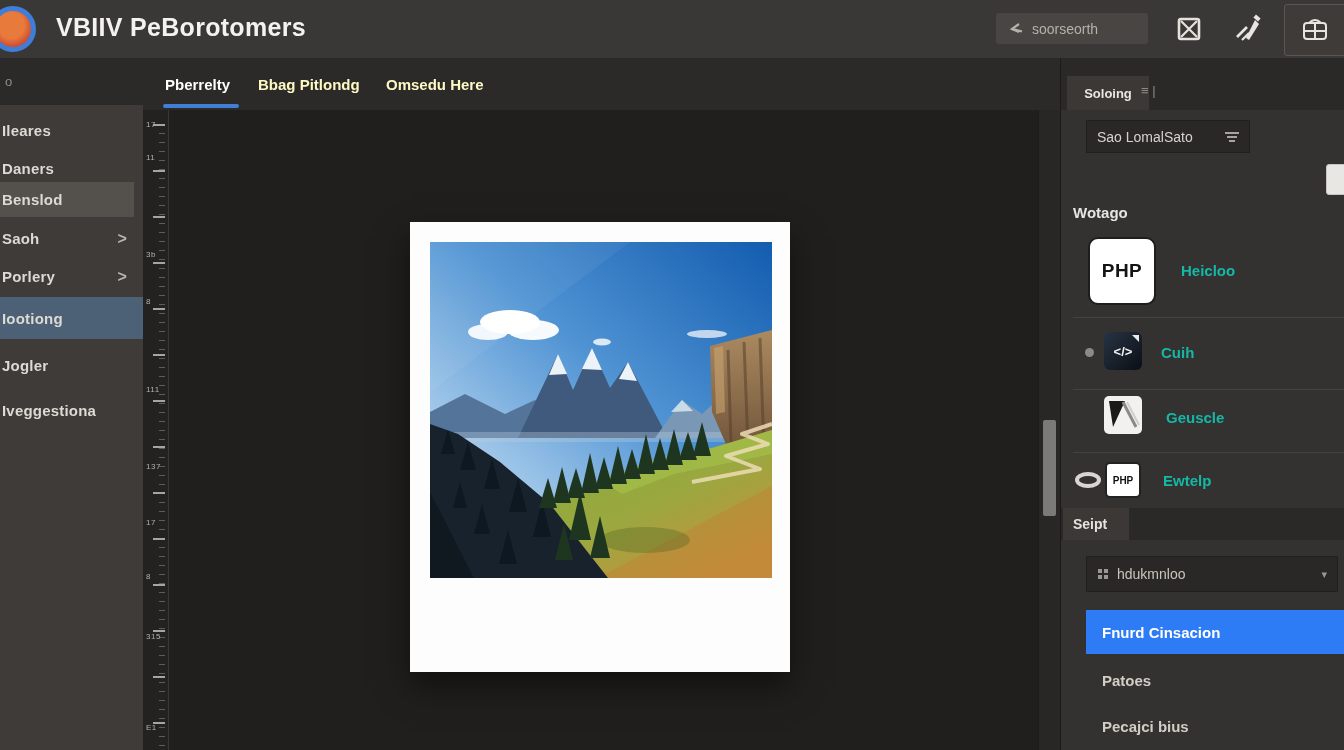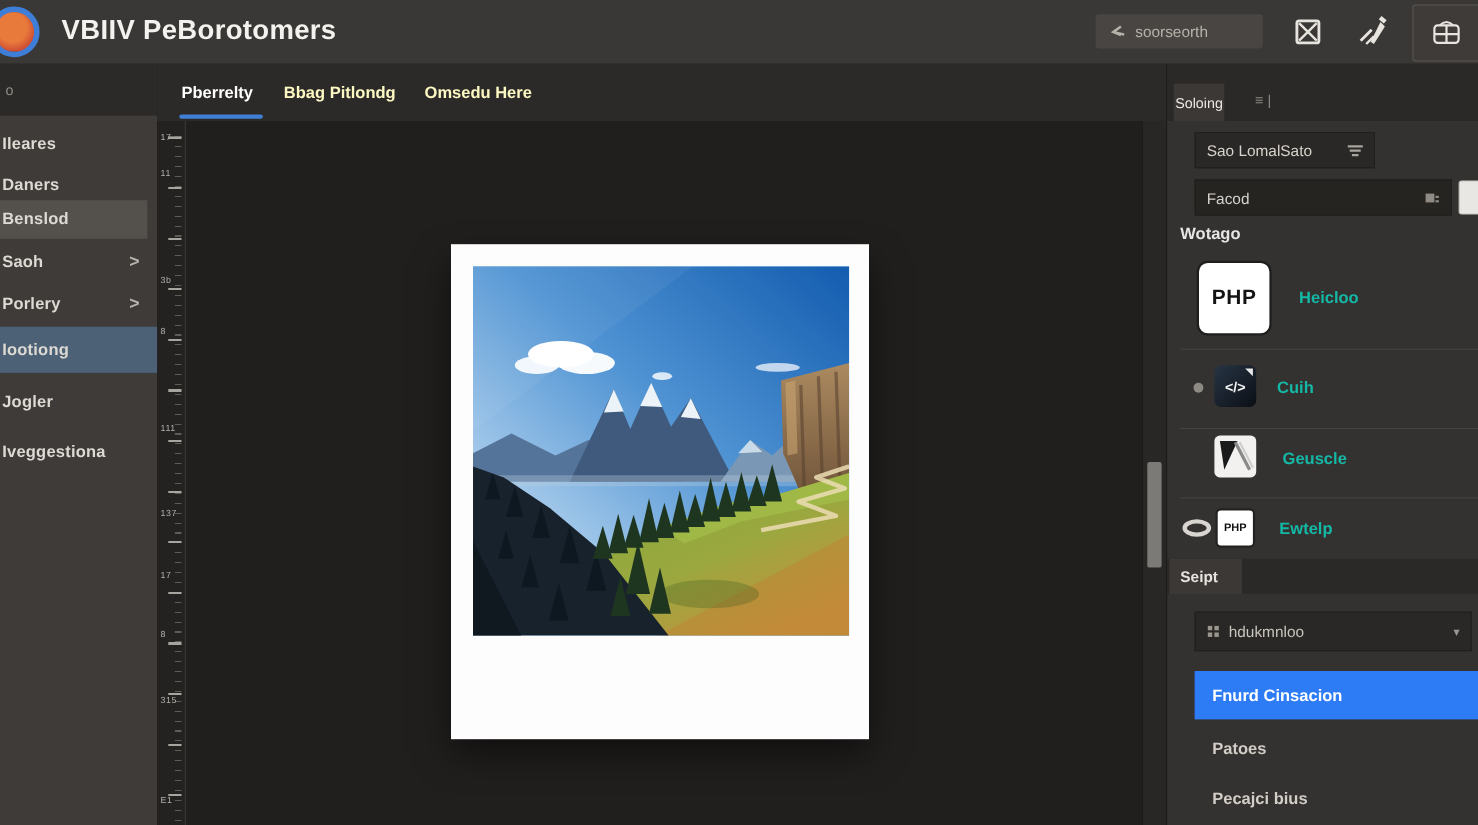--- a/index.html
+++ b/index.html
@@ -56,22 +56,22 @@
   #rl-5{top:352px;}#rl-6{top:408px;}#rl-7{top:462px;}#rl-8{top:522px;}#rl-9{top:613px;}
   #polaroid{position:absolute;left:267px;top:112px;width:380px;height:450px;background:#fdfdfd;
             box-shadow:0 14px 30px rgba(0,0,0,.5);}
   #photo{position:absolute;left:20px;top:20px;width:342px;height:336px;overflow:hidden;background:#9cc4e8;}
   #scroll-track{position:absolute;left:895px;top:0;width:22px;height:640px;background:#282725;border-left:1px solid #1d1c1a;}
   #scroll-thumb{position:absolute;left:4px;top:310px;width:13px;height:96px;background:#7c7a77;border-radius:2px;}
 
   
   #panel{position:absolute;left:1060px;top:58px;width:284px;height:692px;background:#343230;border-left:1px solid #1c1b19;}
   #panel-strip1{position:absolute;left:0;top:0;width:284px;height:52px;background:#2a2927;}
-  #panel-tab{position:absolute;left:6px;top:18px;width:46px;height:34px;background:#3b3835;color:#eae7e2;
-             font-size:13px;font-weight:400;display:flex;align-items:center;justify-content:center;}
+  #panel-tab{position:absolute;left:6px;top:18px;width:82px;height:34px;background:#3b3835;color:#eae7e2;
+             font-size:13px;font-weight:700;display:flex;align-items:center;justify-content:center;}
   #panel-tab2{position:absolute;left:80px;top:25px;color:#8f8c86;font-size:13px;}
   .panel-field{position:absolute;background:#292826;border:1px solid #211f1e;display:flex;align-items:center;
                color:#d7d2cb;font-size:14px;box-sizing:border-box;padding:0 10px;gap:8px;white-space:nowrap;}
   #dd-top{left:25px;top:62px;width:164px;height:33px;justify-content:flex-end;}
   #field1{left:25px;top:105px;width:234px;height:33px;background:#252421;}
   .field-right{margin-left:auto;display:flex;align-items:center;}
   #white-btn{position:absolute;left:265px;top:106px;width:26px;height:31px;background:#e9e7e3;border-radius:3px;border:1px solid #c9c6c1;box-sizing:border-box;}
   #lbl-wotago{position:absolute;left:12px;top:146px;font-size:15px;font-weight:600;color:#e5e5e5;}
   .p-label{position:absolute;font-size:15px;font-weight:600;color:#14b8a6;white-space:nowrap;}
   #php-big{position:absolute;left:27px;top:179px;width:68px;height:68px;background:#ffffff;border:2px solid #1e1e1e;border-radius:10px;
@@ -293,30 +293,20 @@
       <span>Sao LomalSato</span>
       <span class="field-right">
         <svg width="14" height="12" viewBox="0 0 14 12">
           <line x1="0" y1="2" x2="14" y2="2" stroke="#a8a49d" stroke-width="2"></line>
           <line x1="2" y1="6" x2="12" y2="6" stroke="#a8a49d" stroke-width="2"></line>
           <line x1="4" y1="10" x2="10" y2="10" stroke="#a8a49d" stroke-width="2"></line>
         </svg>
       </span>
     </div>
 
-    <div id="field1" class="panel-field">
-      <span>Facod</span>
-      <span class="field-right">
-        <svg width="14" height="12" viewBox="0 0 14 12">
-          <rect x="1" y="2" width="8" height="8" fill="#8f8b84"></rect>
-          <rect x="10" y="4" width="3" height="2" fill="#8f8b84"></rect>
-          <rect x="10" y="8" width="3" height="2" fill="#8f8b84"></rect>
-        </svg>
-      </span>
-    </div>
     <div id="white-btn"></div>
 
     <div id="lbl-wotago">Wotago</div>
 
     <div id="php-big">PHP</div>
     <div id="lbl-heicloo" class="p-label">Heicloo</div>
 
     <div id="div-1" class="p-div"></div>
 
     <div id="code-bullet"></div>

